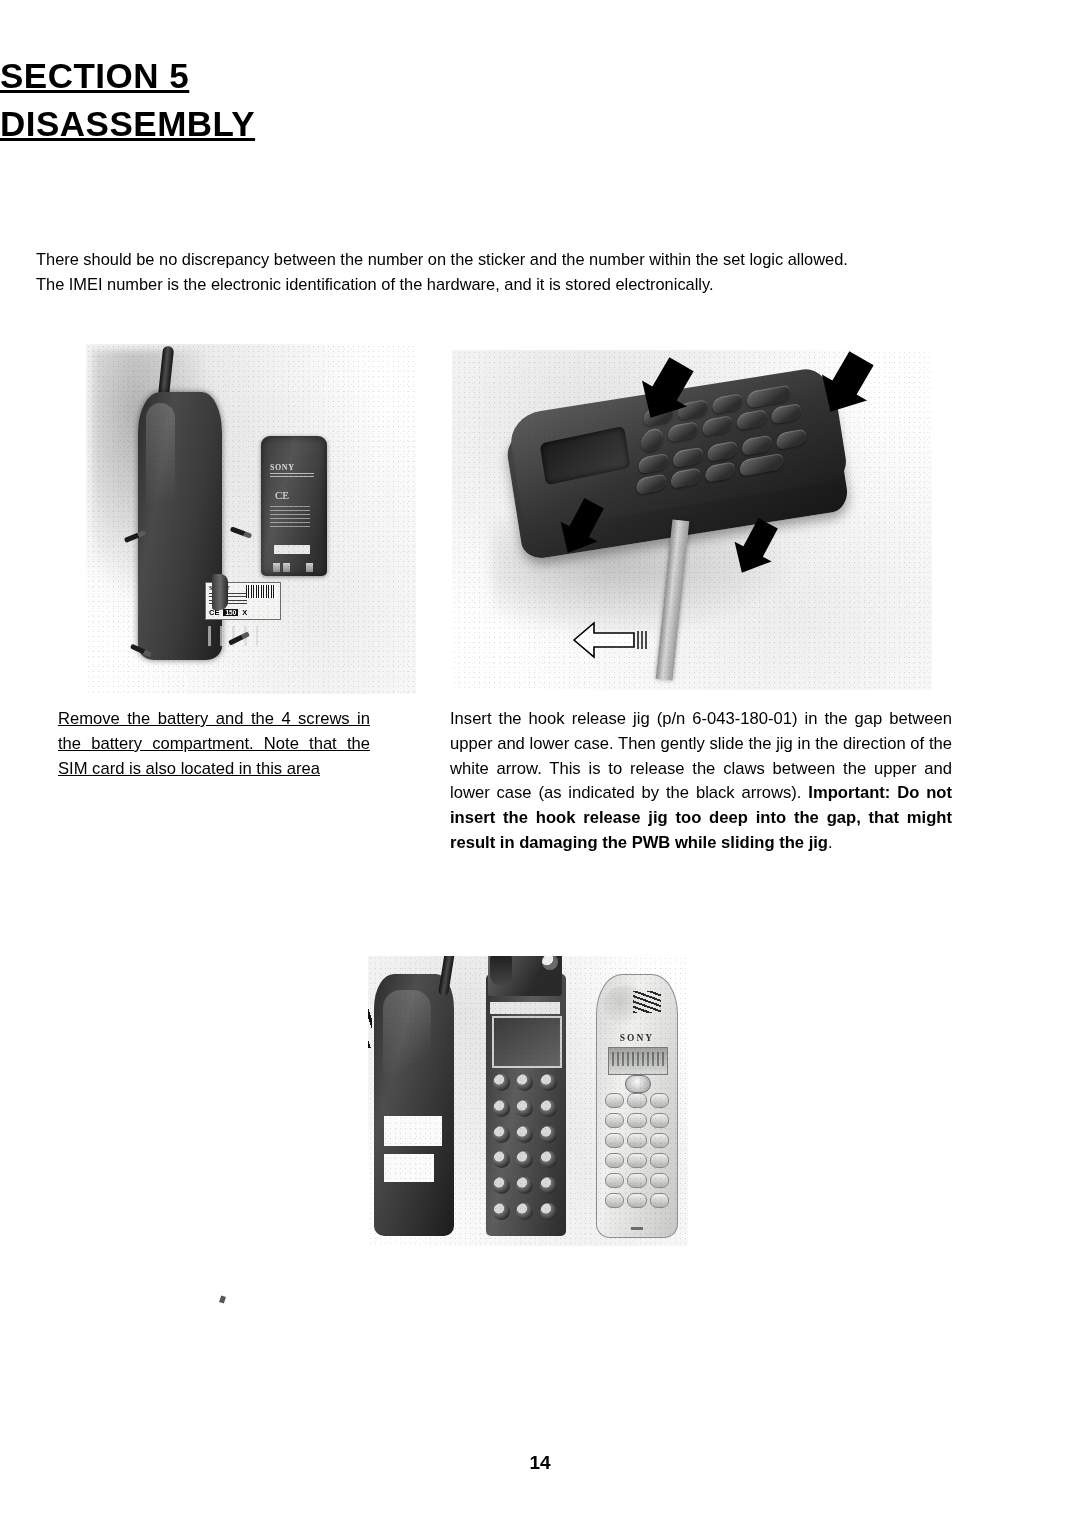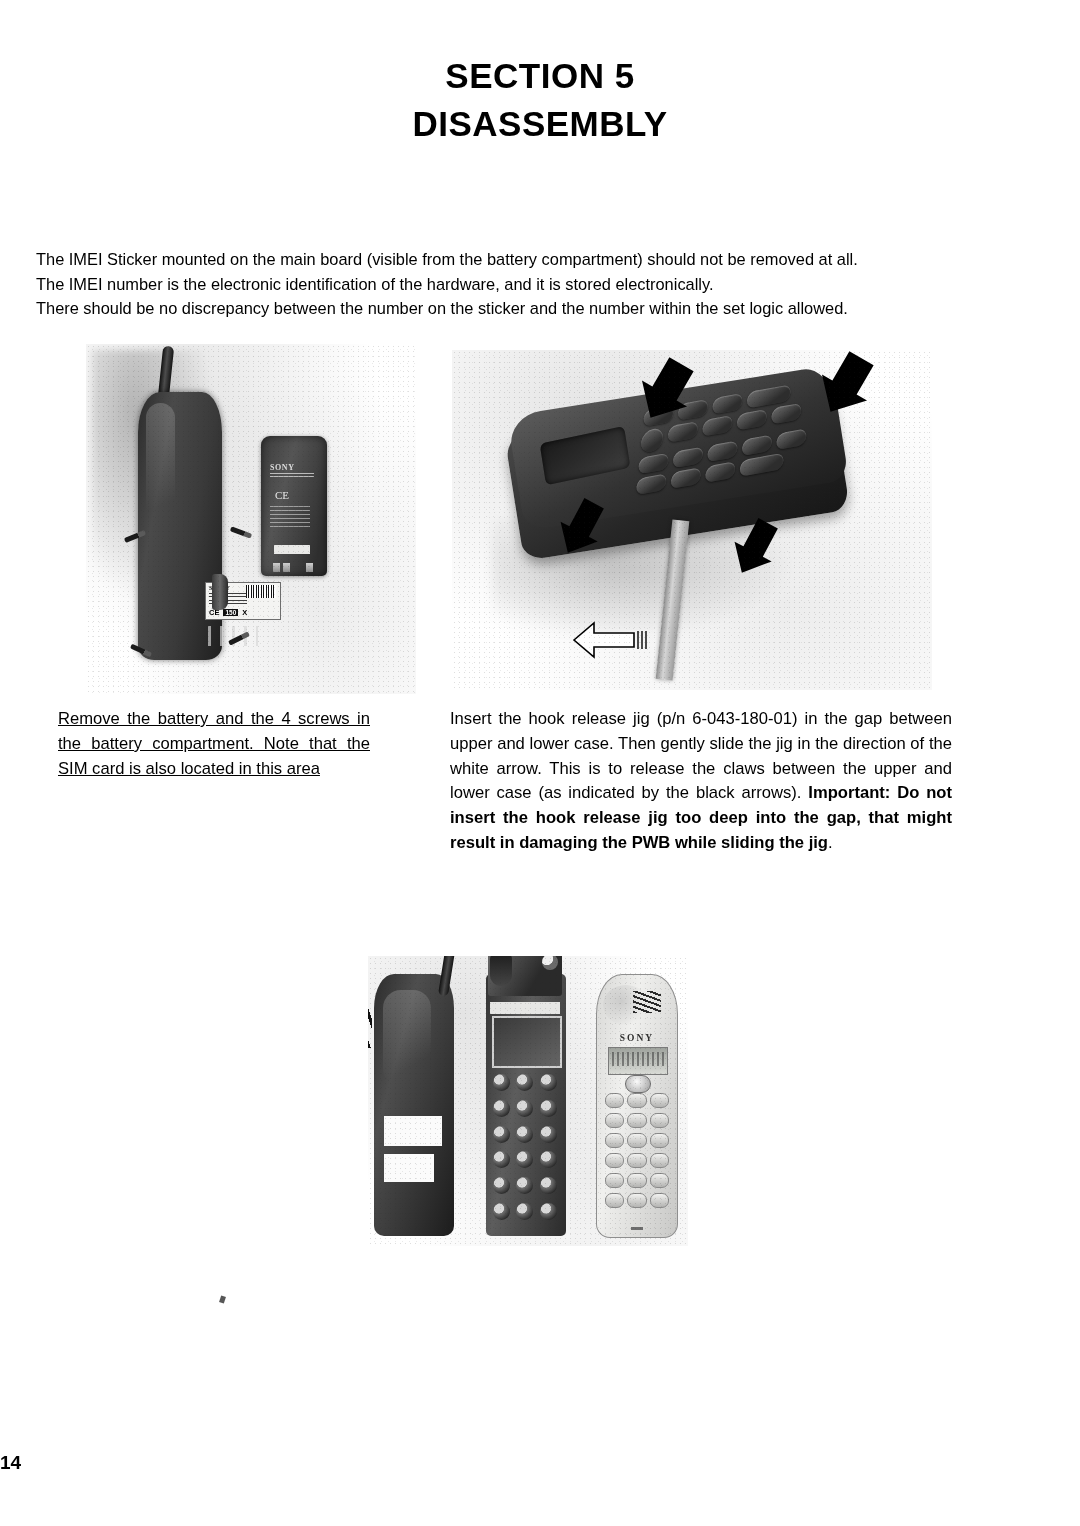--- a/index.html
+++ b/index.html
@@ -19,25 +19,25 @@
     background: #ffffff;
     overflow: hidden;
   }
 
   
   .section-title {
     position: absolute;
     left: 0;
     top: 52px;
     width: 1080px;
-    text-align: center;
     font-size: 35px;
     font-weight: bold;
     letter-spacing: 0.5px;
     line-height: 1.38;
+    text-decoration: underline;
   }
   .section-title .line2 { display: block; }
 
   .important-note-heading {
     position: absolute;
     left: 34px;
     top: 180px;
     font-size: 29px;
     font-weight: bold;
     letter-spacing: 0.2px;
@@ -98,20 +98,21 @@
     transform: rotate(18deg);
     opacity: .85;
   }
 
   
   .page-number {
     position: absolute;
     left: 0;
     top: 1452px;
     width: 1080px;
+    text-align: center;
     font-size: 19px;
     font-weight: bold;
   }
 
   
   .figure { position: absolute; }
   .photo {
     position: absolute;
     inset: 0;
     overflow: hidden;
@@ -405,23 +406,22 @@
 
 <div class="page">
 
   <div class="section-title">
     <span>SECTION 5</span>
     <span class="line2">DISASSEMBLY</span>
   </div>
 
 
   <div class="intro">
-    <div>The IMEI Sticker mounted on the main board (visible from the battery compartment) should not be removed at all.</div>
+    <div>There should be no discrepancy between the number on the sticker and the number within the set logic allowed.</div>
     <div>The IMEI number is the electronic identification of the hardware, and it is stored electronically.</div>
-    <div>There should be no discrepancy between the number on the sticker and the number within the set logic allowed.</div>
   </div>
 
   <div class="figure" id="fig-battery">
     <div class="photo">
       <div class="grain"></div>
       <div class="smudge"></div>
 
       <div class="antenna"></div>
 
       <div class="phone-back-body">

